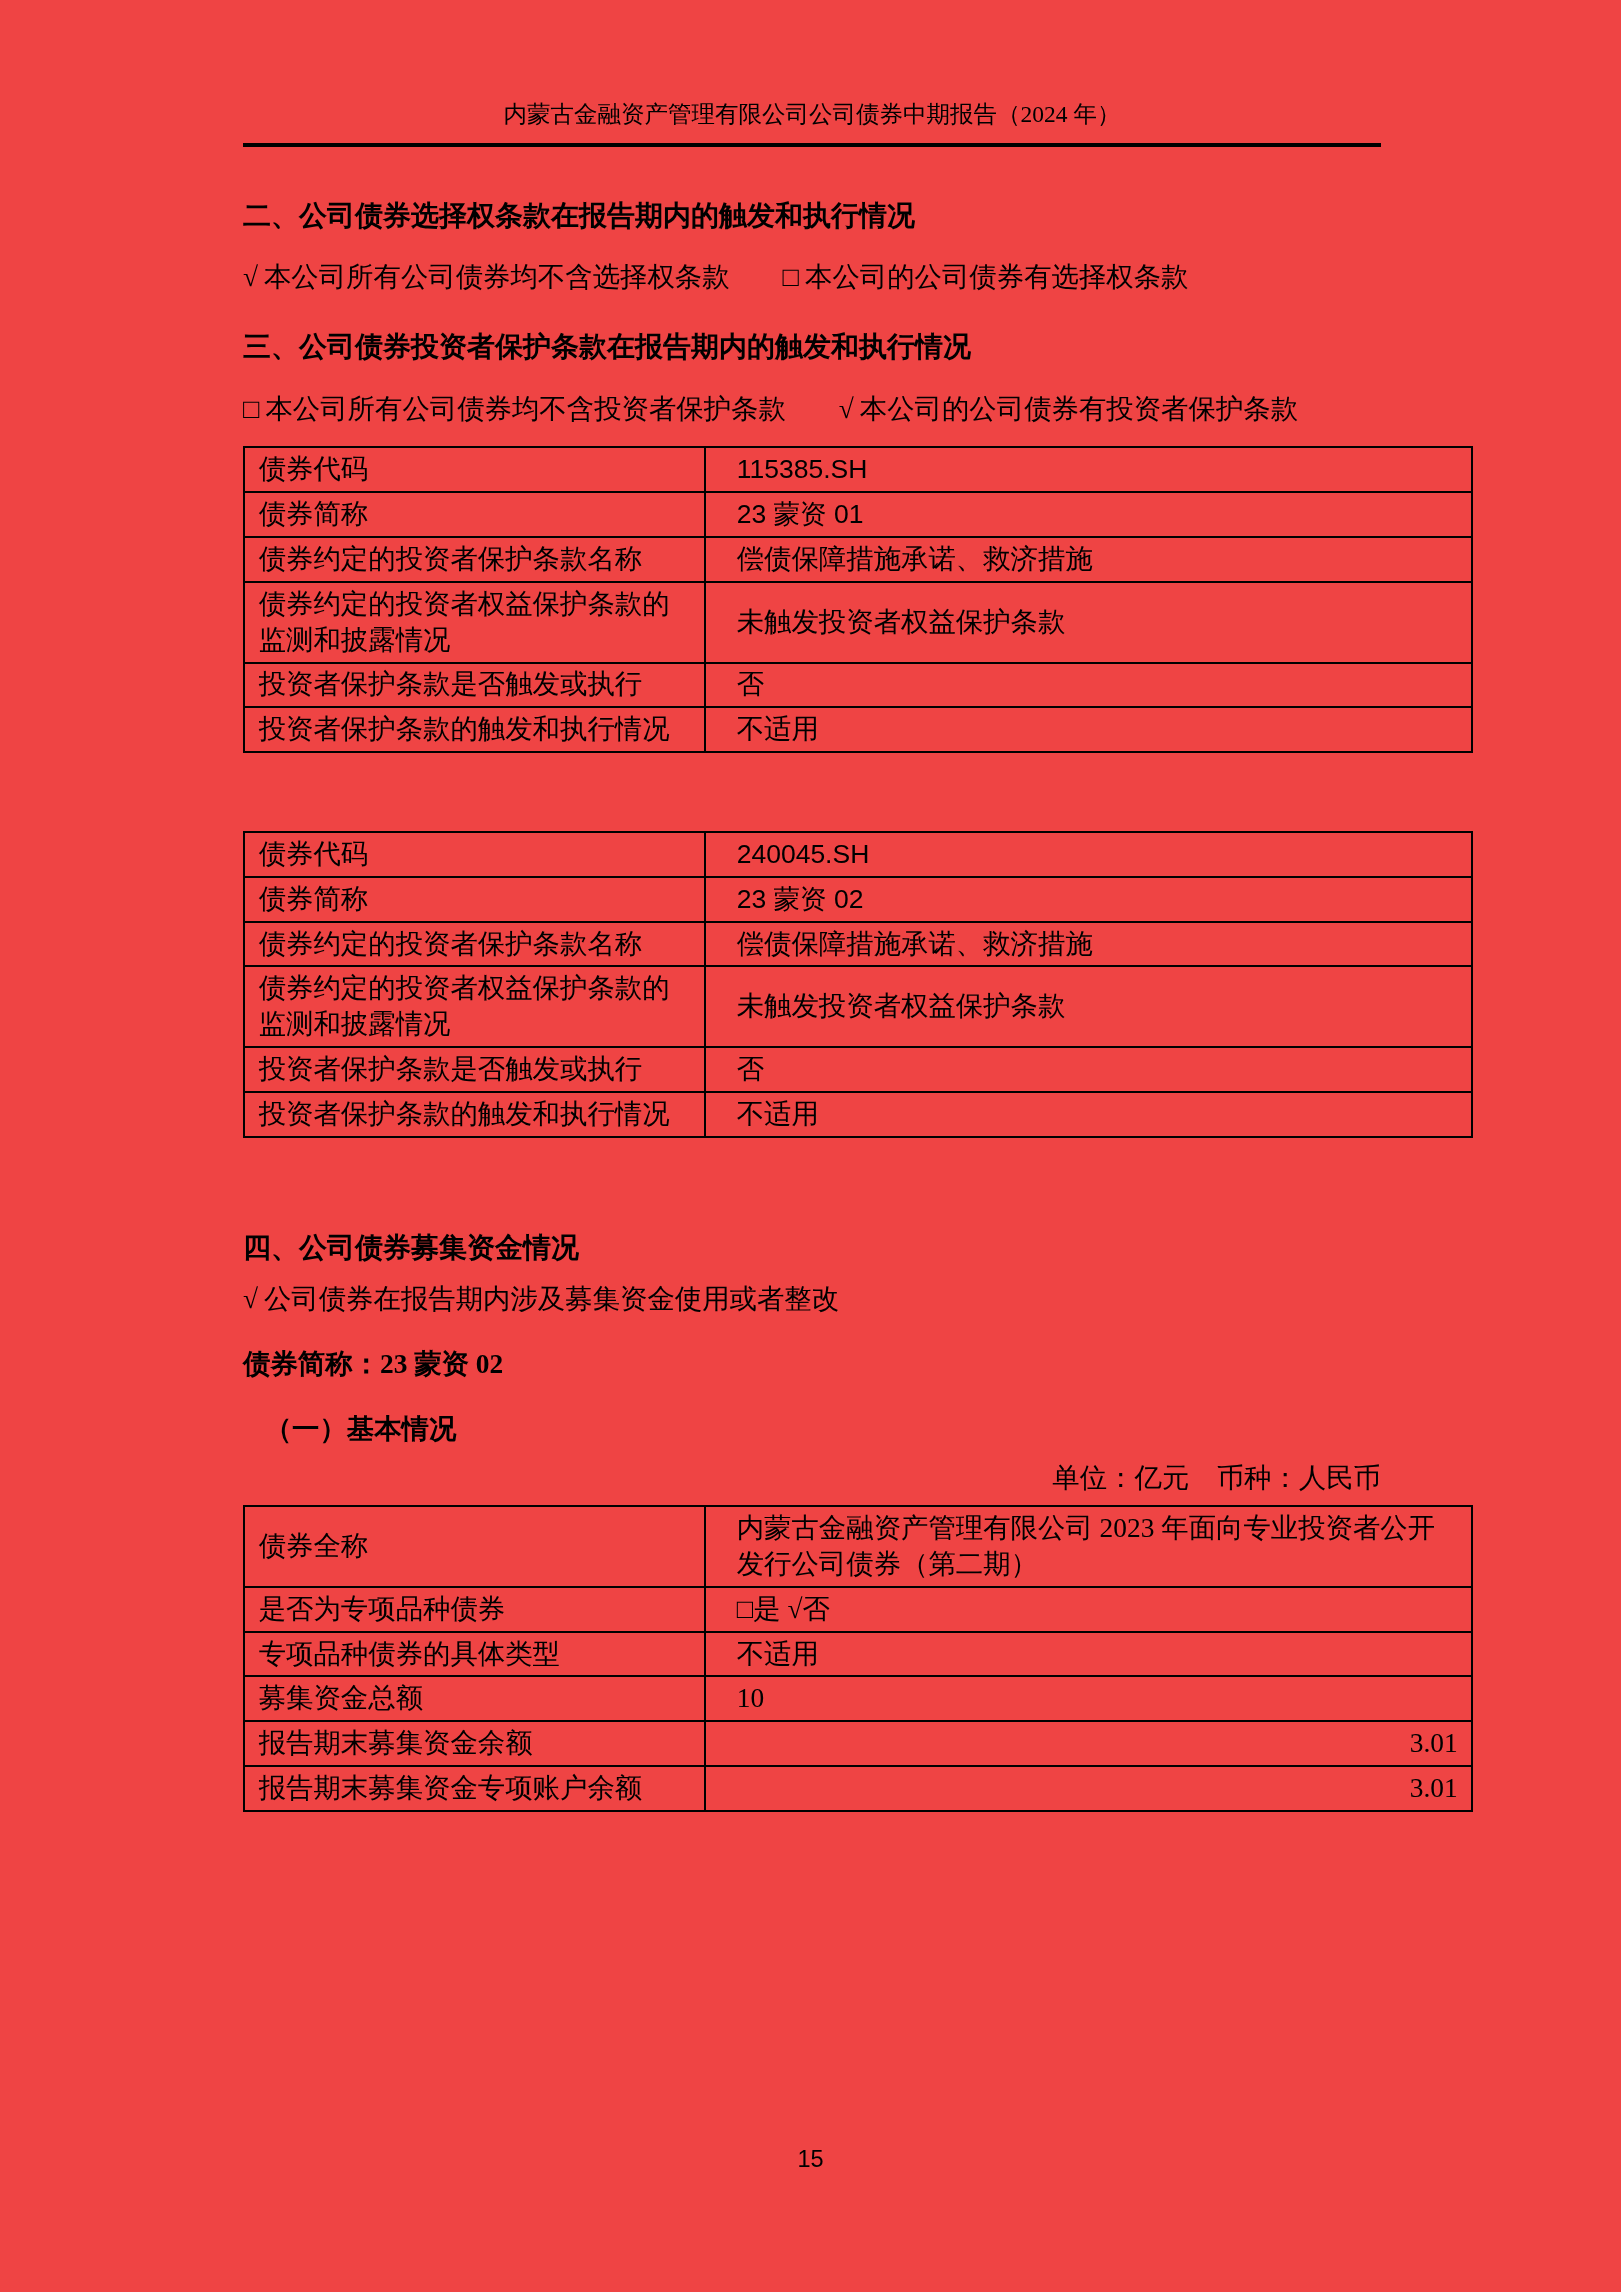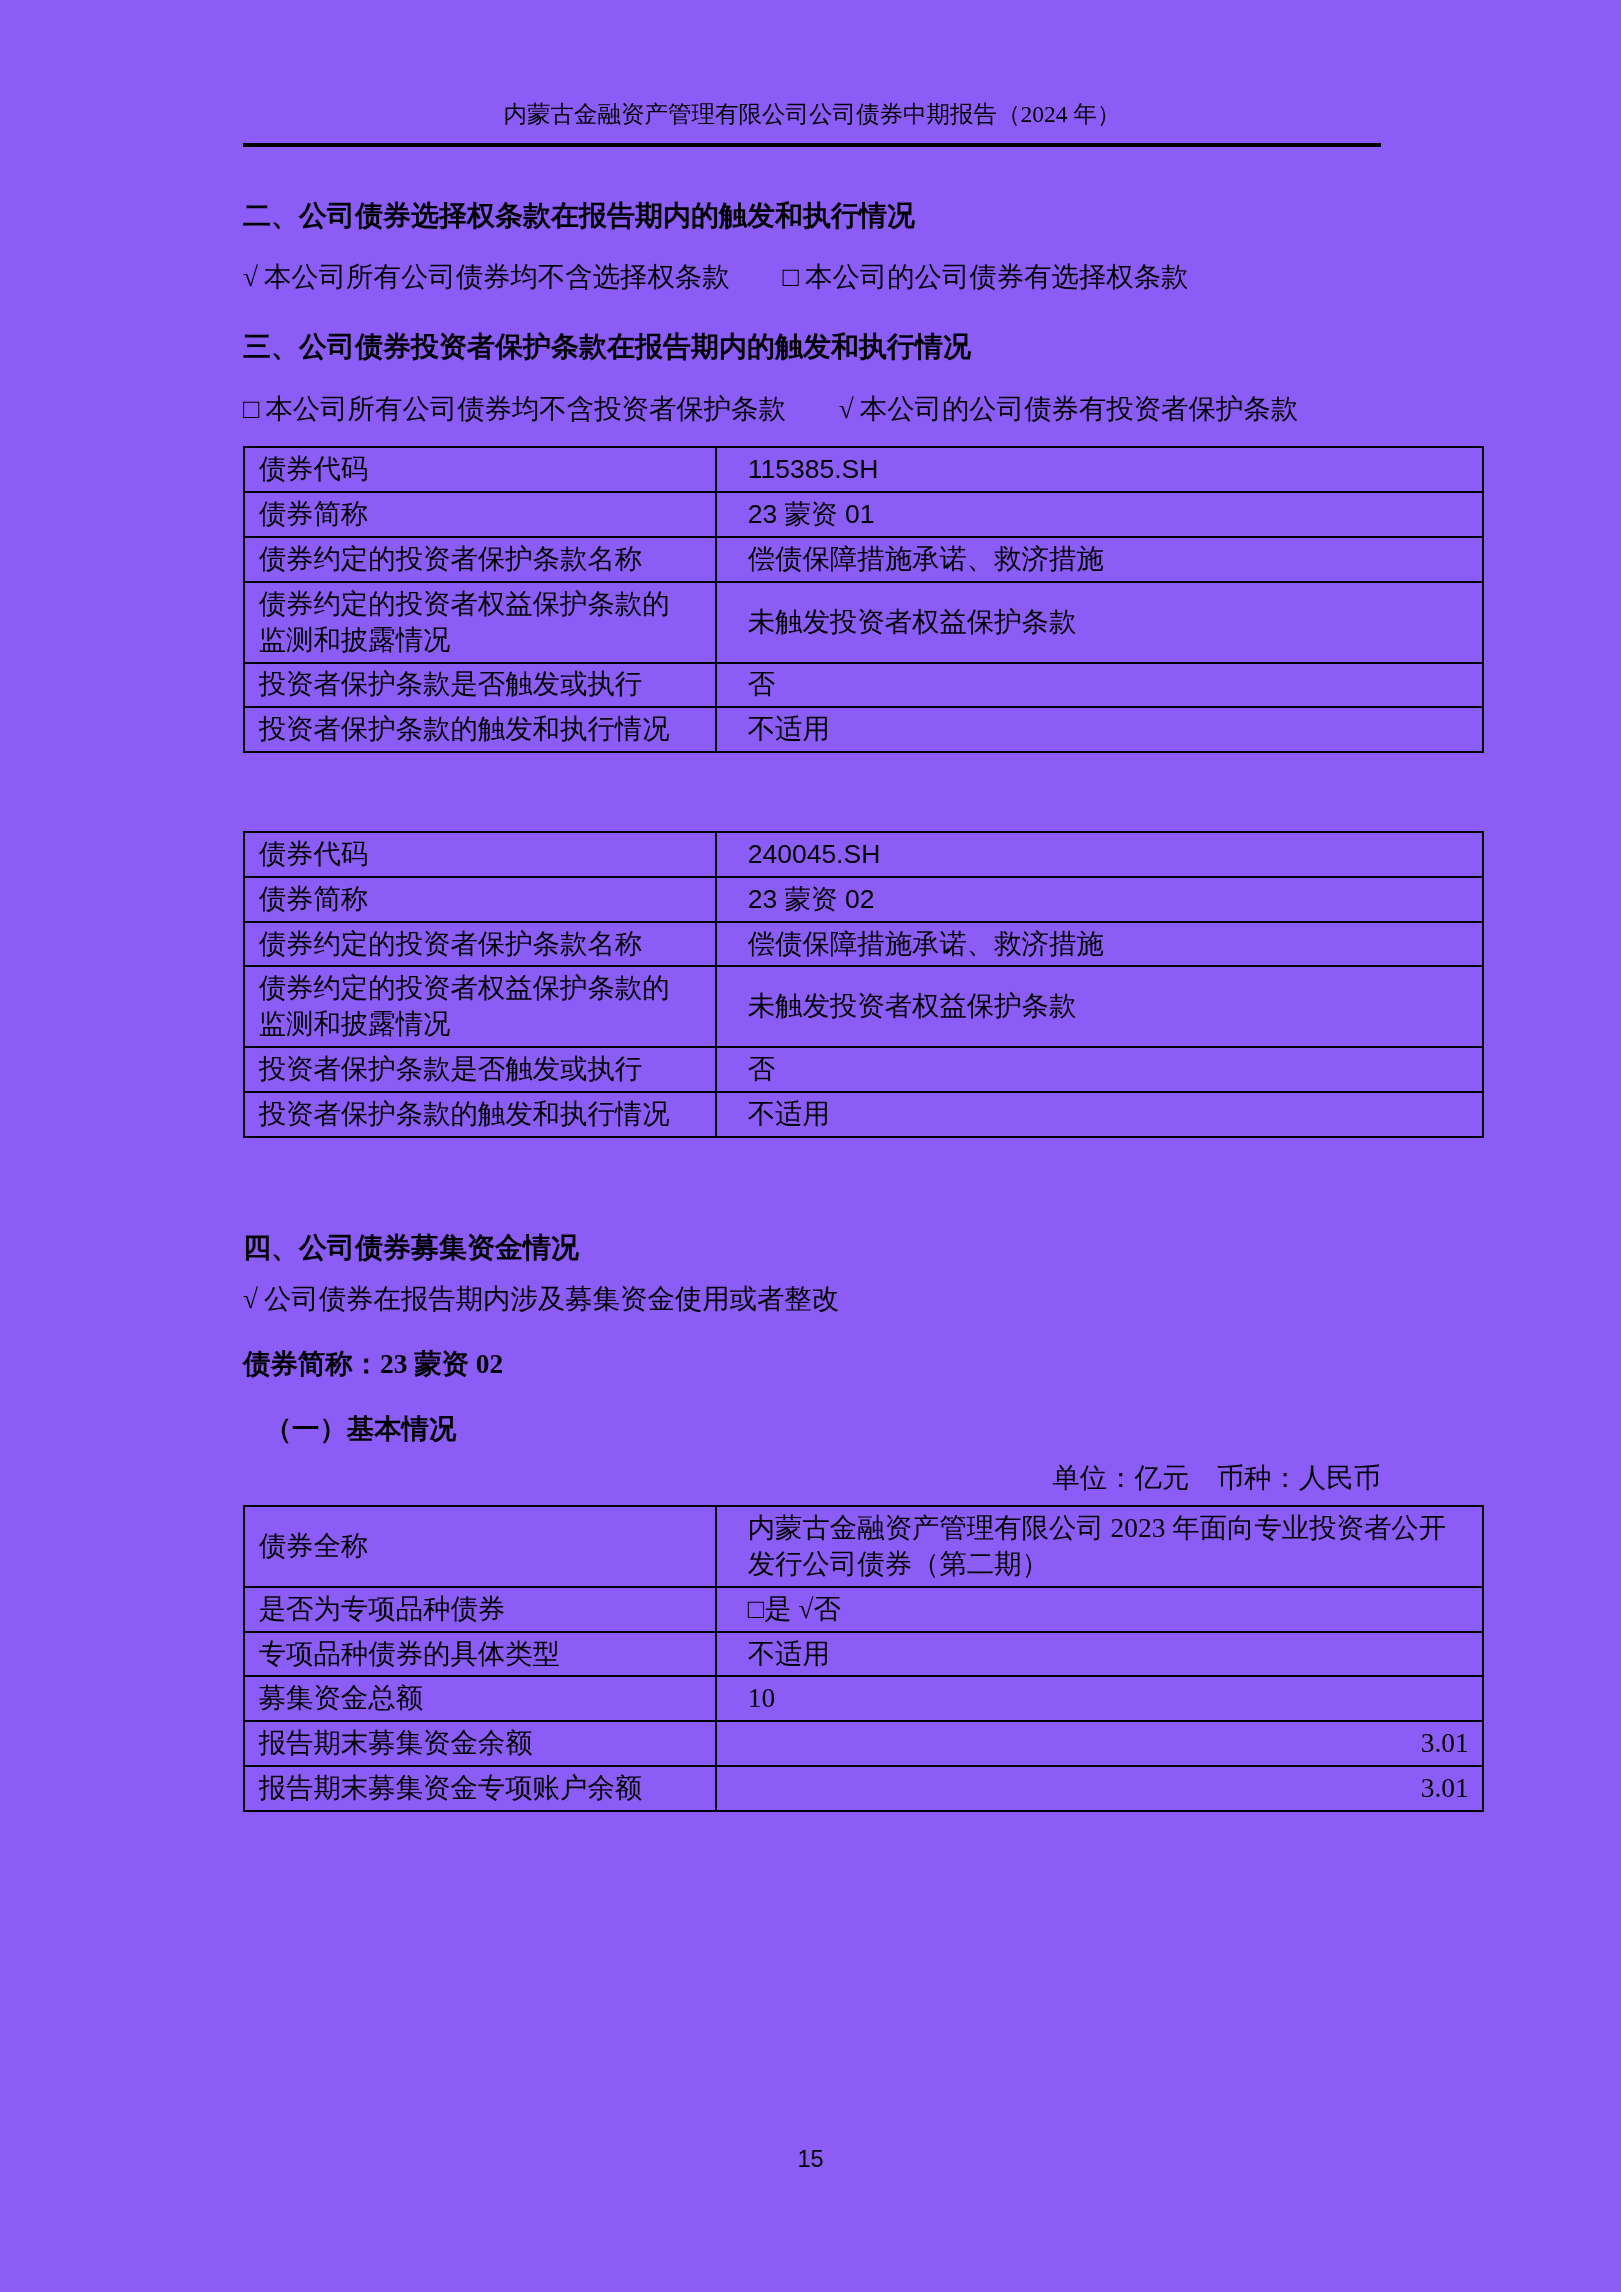--- a/index.html
+++ b/index.html
@@ -1,21 +1,21 @@
 <!DOCTYPE html>
 <html><head>
 <meta charset="utf-8">
 <style>
   html,body { margin:0; padding:0; background:#888; }
   .page {
     position: relative;
     width: 1621px;
     height: 2293px;
     margin: 0 auto;
-    background: #8b5cf6;
+    background: #ef4444;
     box-sizing: border-box;
     padding: 98px 240px 0 243px;
     font-family: "Liberation Serif", "DejaVu Serif", serif;
     color: #000;
     font-size: 27.4px;
   }
   .header {
     border-bottom: 4.9px solid #000;
     padding-bottom: 11.8px;
   }
@@ -49,21 +49,21 @@
   }
   #table-bond2 { margin-top: 78px; }
   #table-basic { margin-top: 7.8px; }
   table.kv td {
     border: 2.9px solid #000;
     vertical-align: middle;
     padding: 2.9px 13.7px 3.9px 13.7px;
     line-height: 36px;
     word-break: break-all;
   }
-  table.kv td.label-cell { width: 417px; padding-right: 39px; }
+  table.kv td.label-cell { width: 417px; padding-right: 28px; }
   table.kv td.value-cell { width: 721px; padding-left: 31px; }
   table.kv td.value-cell.code {
     font-family: "Liberation Sans", "DejaVu Sans", sans-serif;
     font-size: 26.5px;
   }
   table.kv td.value-cell.right { text-align: right; margin-left: 34px; }
   table.kv td.value-cell.top { vertical-align: top; }
   .bold-line {
     font-weight: bold;
     margin: 25.5px 0 0 0;

